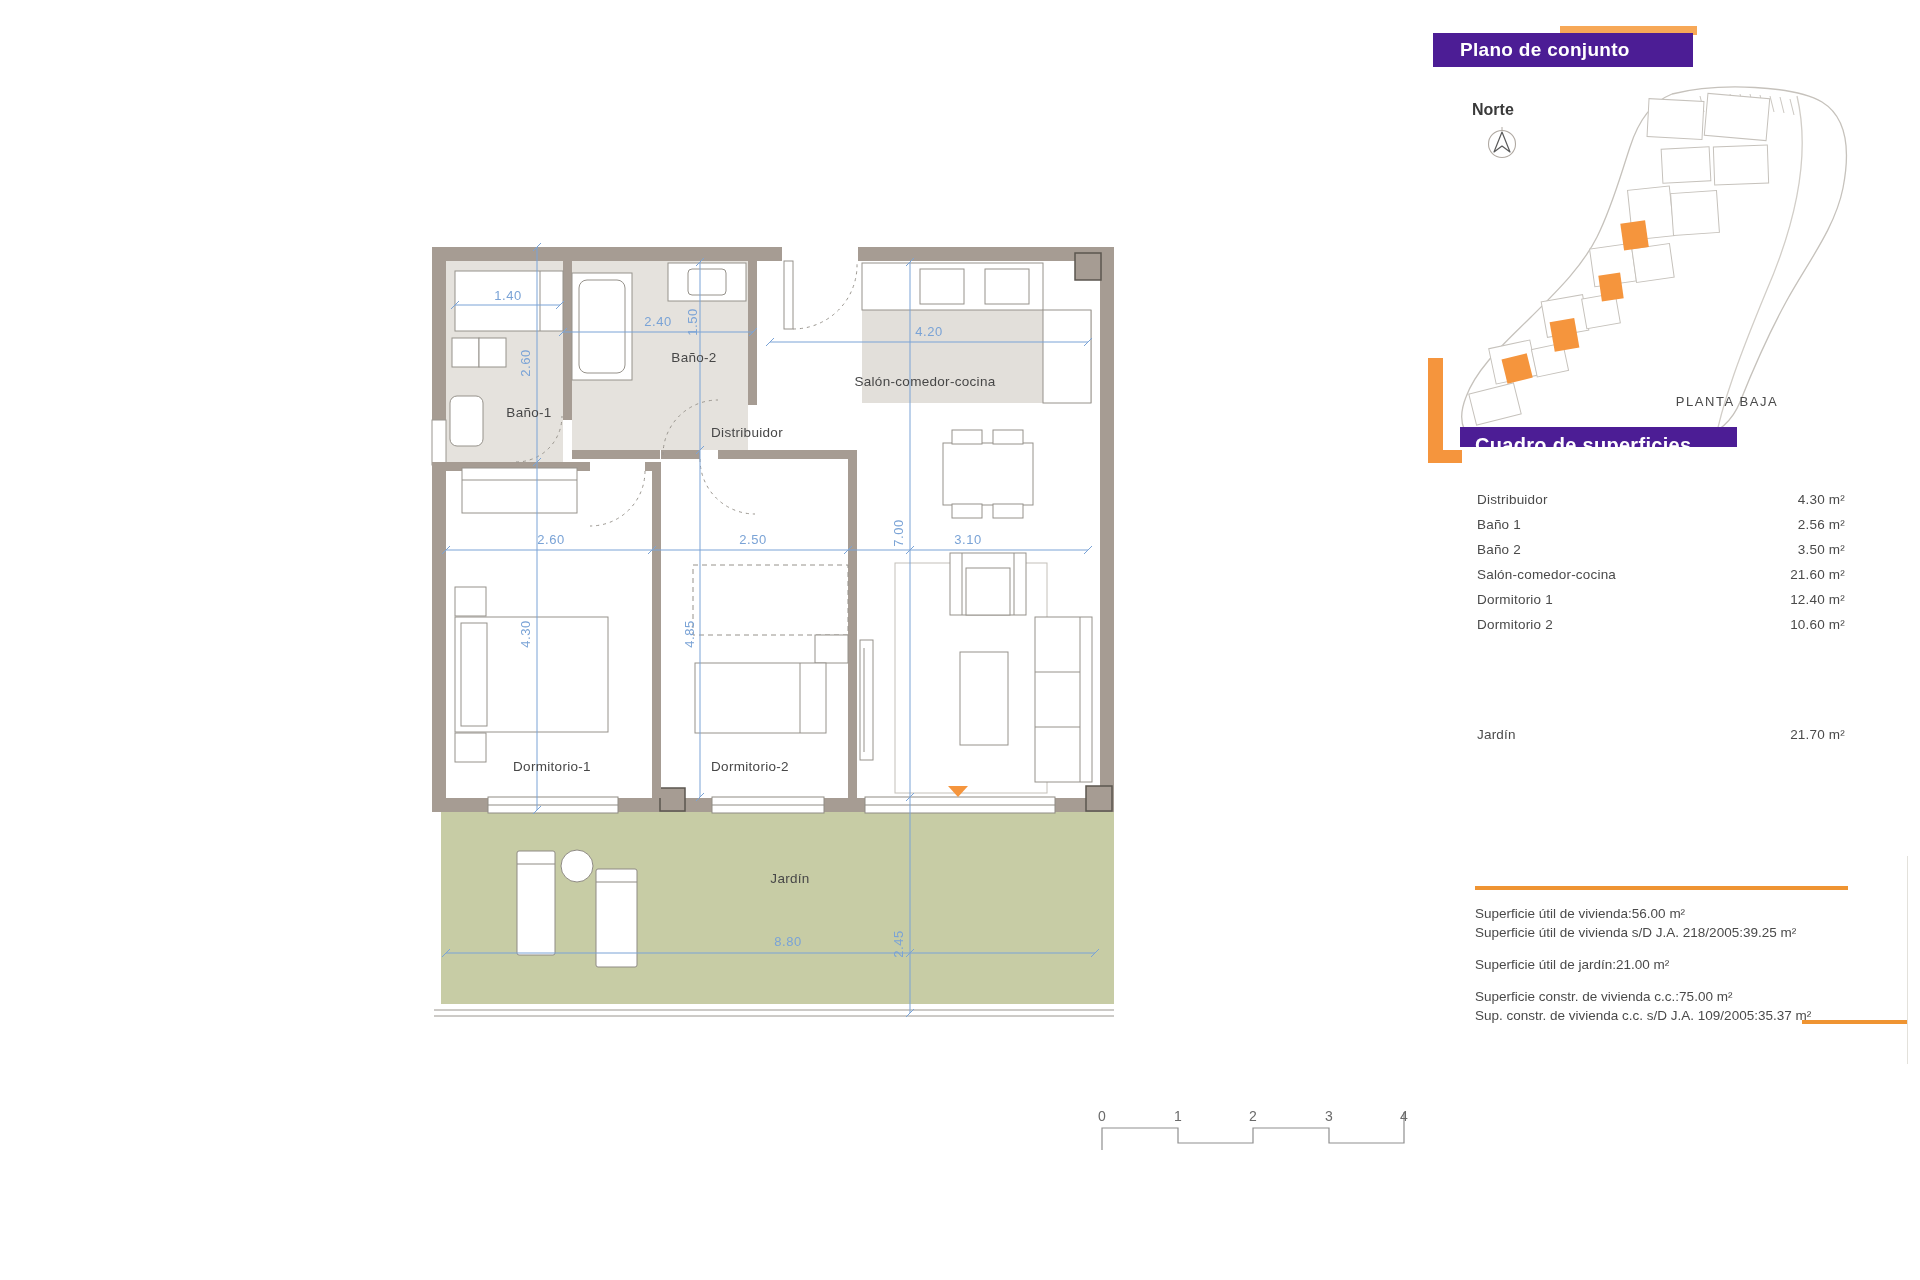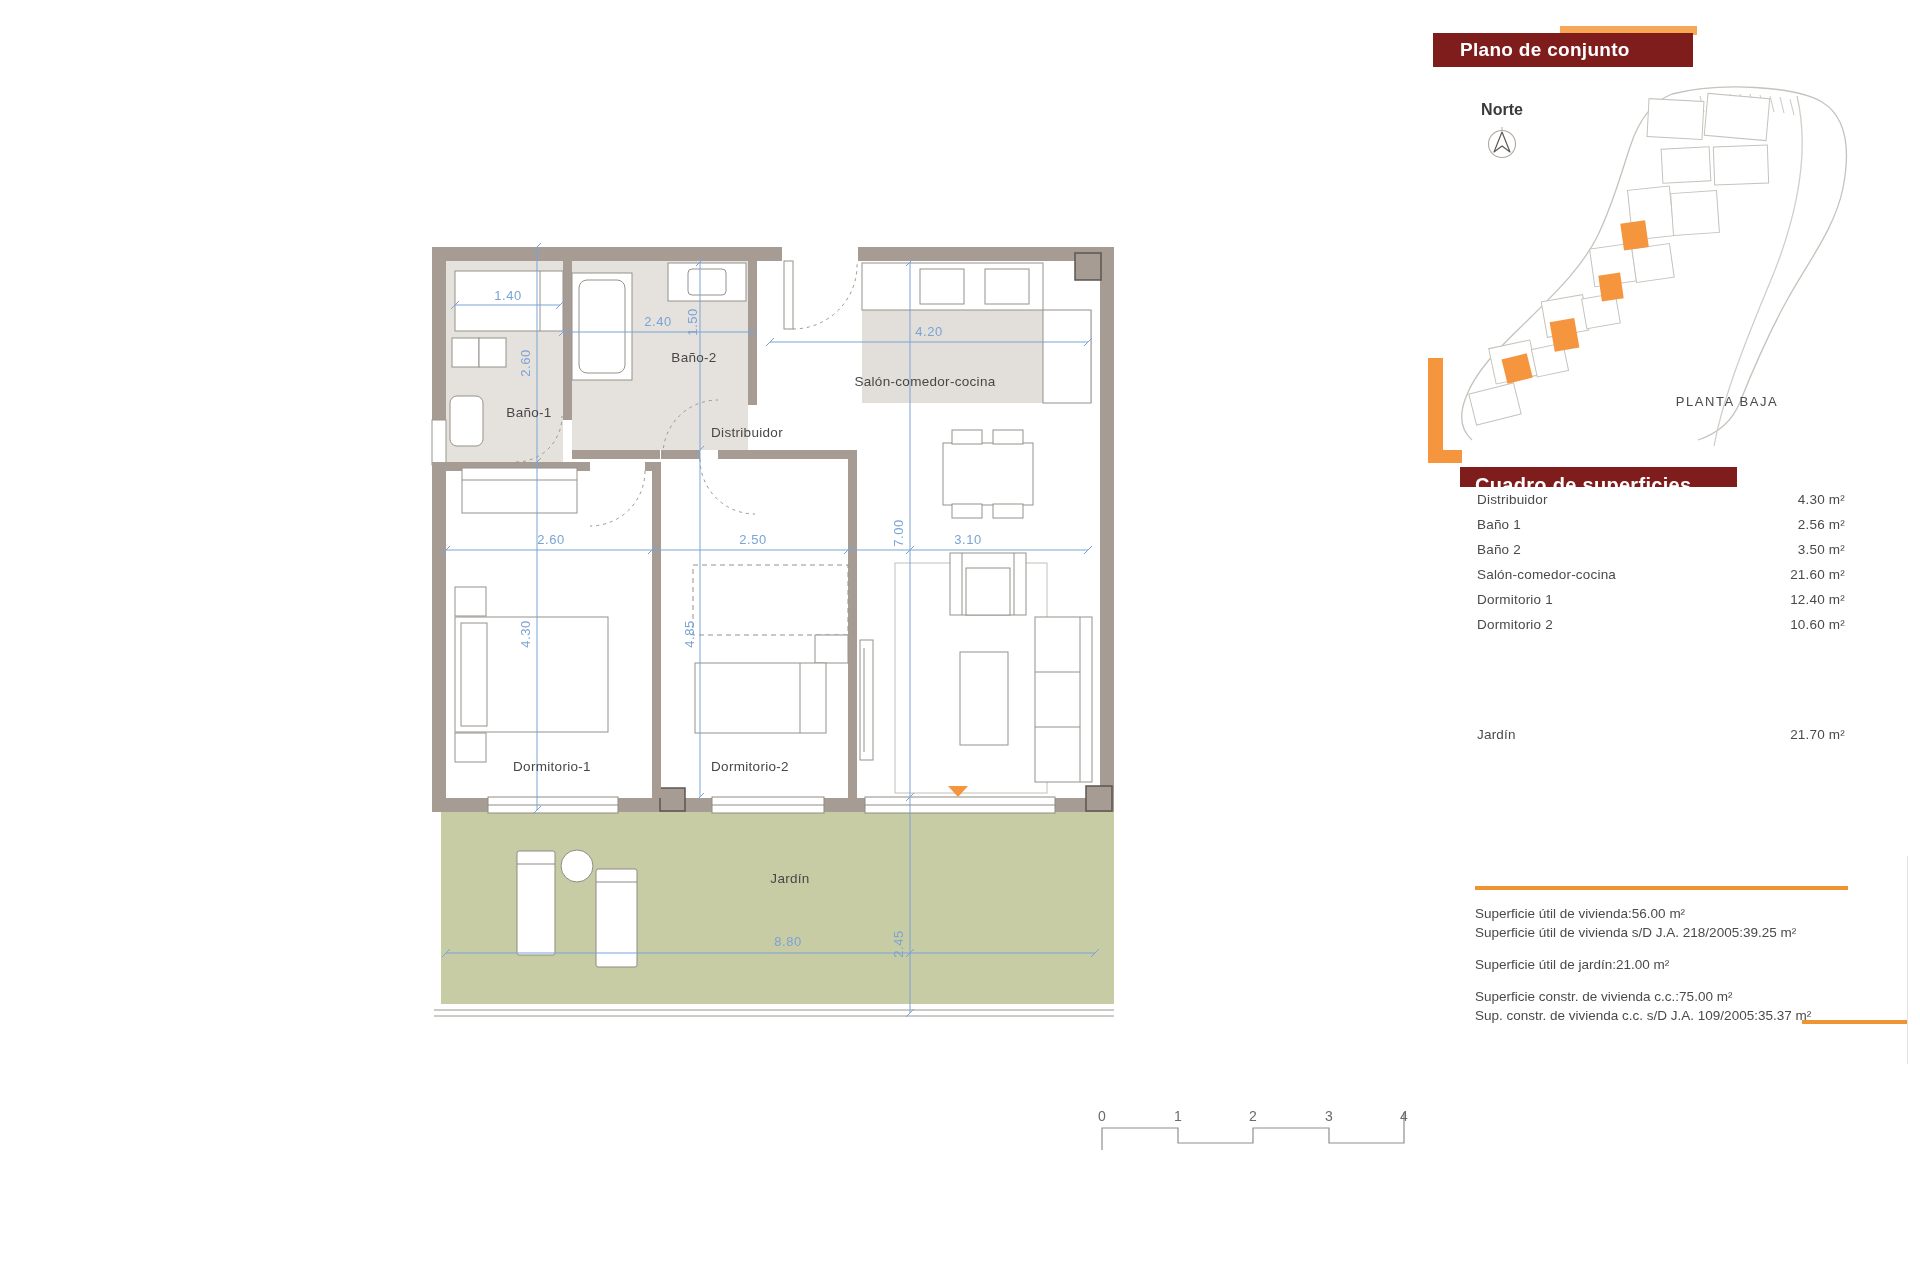--- a/index.html
+++ b/index.html
@@ -1,25 +1,25 @@
 <!DOCTYPE html>
 <html><head>
 <meta charset="utf-8">
 <style>
   html,body{margin:0;padding:0;background:#ffffff;}
   #page{position:relative;width:1920px;height:1280px;background:#ffffff;overflow:hidden;
         font-family:"Liberation Sans","DejaVu Sans",sans-serif;color:#4a4a4a;}
   .abs{position:absolute;}
-  .orange-bar{background:#7f1d1d;color:#ffffff;font-weight:bold;letter-spacing:.3px;}
+  .orange-bar{background:#4c1d95;color:#ffffff;font-weight:bold;letter-spacing:.3px;}
   #plano-bar{left:1433px;top:33px;width:260px;height:34px;line-height:34px;font-size:19px;padding-left:27px;box-sizing:border-box;}
   #plano-tab{left:1560px;top:26px;width:137px;height:9px;background:#f7a857;}
-  #norte{left:1472px;top:101px;width:60px;text-align:center;font-size:16px;font-weight:bold;color:#3a3a3a;}
+  #norte{left:1472px;top:101px;width:60px;font-size:16px;font-weight:bold;color:#3a3a3a;}
   #cuadro-bracket-v{left:1428px;top:358px;width:15px;height:105px;background:#f5953d;}
   #cuadro-bracket-f{left:1428px;top:450px;width:34px;height:13px;background:#f5953d;}
-  #cuadro-bar{left:1460px;top:427px;width:277px;height:20px;line-height:36px;font-size:20px;padding-left:15px;box-sizing:border-box;margin-top:40px;}
+  #cuadro-bar{left:1460px;top:427px;width:277px;height:20px;line-height:36px;font-size:20px;padding-left:15px;box-sizing:border-box;}
   .surface-table{left:1477px;width:368px;font-size:13.5px;letter-spacing:.2px;color:#4a4a4a;}
   .surface-row{display:flex;justify-content:space-between;height:25px;line-height:25px;}
   #surfaces{top:487px;}
   #jardin-row{top:722px;}
   #summary{left:1475px;top:886px;width:373px;font-size:13.5px;color:#4a4a4a;}
   #summary .rule-top{height:4px;background:#ef9432;margin-bottom:14px;}
   .sum-row{display:flex;height:19px;line-height:19px;}
   .sum-gap{height:13px;}
   #rule-bottom{left:1802px;top:1020px;width:106px;height:4px;background:#ef9432;}
   #page-edge{left:1907px;top:856px;width:1px;height:208px;background:#e3e1db;}

